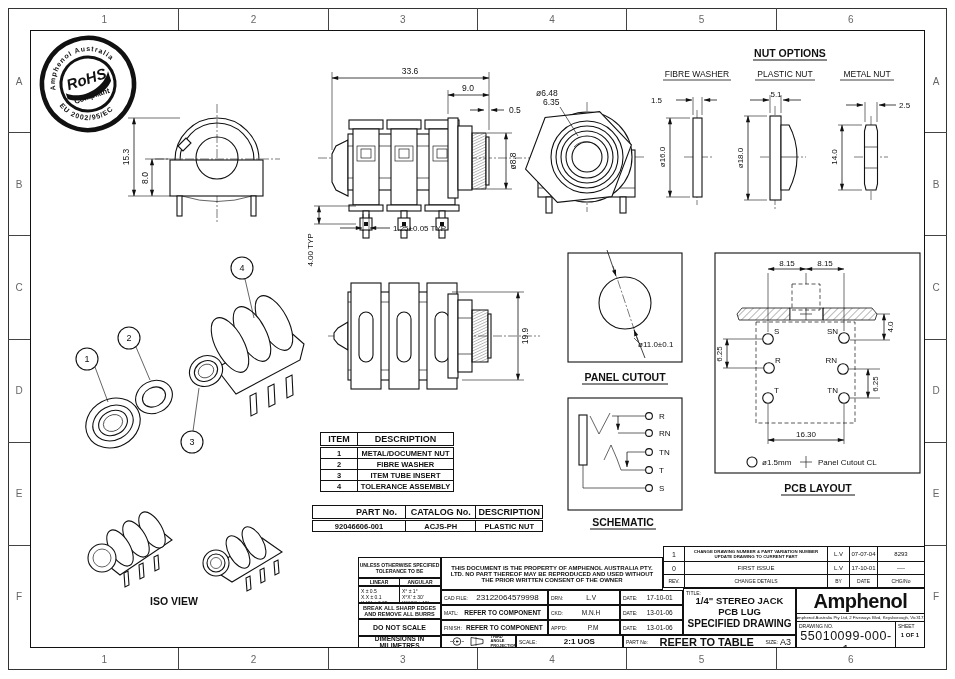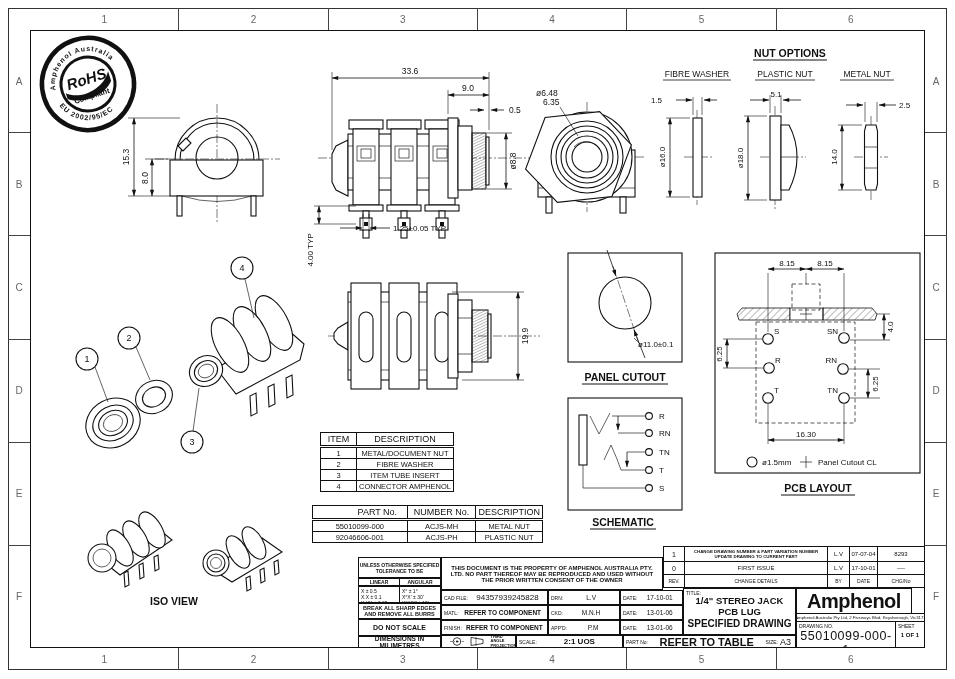--- a/index.html
+++ b/index.html
@@ -22,21 +22,21 @@
   .o{fill:#fff;stroke:#111;stroke-width:1.1;}
   .on{fill:none;stroke:#111;stroke-width:1.1;}
   .thin{fill:none;stroke:#111;stroke-width:0.65;}
   .ext{stroke:#111;stroke-width:0.6;fill:none;}
   .dim{stroke:#111;stroke-width:0.8;fill:none;marker-start:url(#ar);marker-end:url(#ar);}
   .de{stroke:#111;stroke-width:0.8;fill:none;marker-end:url(#ar);}
   .cl{stroke:#111;stroke-width:0.55;fill:none;stroke-dasharray:9 2 2 2;}
   .dsh{stroke:#111;stroke-width:0.7;fill:none;stroke-dasharray:4 2.5;}
   
   .dtable{position:absolute;border-collapse:collapse;background:#fff;}
-  .dtable td,.dtable th{border:1px solid #111;padding:0 2px;text-align:center;font-weight:normal;white-space:nowrap;}
+  .dtable td,.dtable th{border:1px solid #111;padding:0 2px;text-align:center;font-weight:bold;white-space:nowrap;}
   #item-table{left:320px;top:432px;width:134px;}
   #item-table th{font-size:9px;height:12px;border-bottom:3px double #111;}
   #item-table td{font-size:7.5px;height:10px;}
   #part-table{left:312px;top:505px;width:231px;}
   #part-table th{font-size:9px;height:12px;border-bottom:3px double #111;}
   #part-table td{font-size:7.5px;height:10px;}
   
   #tb{position:absolute;left:358px;top:546px;width:567px;height:102px;font-size:6px;}
   .cell{position:absolute;border:1px solid #111;box-sizing:border-box;background:#fff;overflow:hidden;}
   .cc{display:flex;align-items:center;justify-content:center;text-align:center;}
@@ -506,36 +506,31 @@
   <tr>
           <td>2</td>
           <td>FIBRE WASHER</td>
         </tr>
   <tr>
           <td>3</td>
           <td>ITEM TUBE INSERT</td>
         </tr>
   <tr>
           <td>4</td>
-          <td>CONNECTOR AMPHENOL</td>
+          <td>TOLERANCE ASSEMBLY</td>
         </tr>
 </tbody>
     </table>
 
 <table class="dtable" id="part-table">
   <tbody>
         <tr>
     <th style="width:75px;padding-left:37px;">PART No.</th>
-    <th style="width:75px;">NUMBER No.</th>
+    <th style="width:75px;">CATALOG No.</th>
     <th>DESCRIPTION</th>
-  </tr>
-  <tr>
-    <td>55010099-000</td>
-    <td>ACJS-MH</td>
-    <td>METAL NUT</td>
   </tr>
   <tr>
     <td>92046606-001</td>
     <td>ACJS-PH</td>
     <td>PLASTIC NUT</td>
   </tr>
 </tbody>
     </table>
 
 <div id="tb">
@@ -568,21 +563,21 @@
   <div class="cell cc" style="left:0;top:90px;width:83px;height:12px;">
         <span style="font-size:6.5px;font-weight:bold;">DIMENSIONS IN MILIMETRES</span>
       </div>
 
   <div class="cell cc" style="left:83px;top:11px;width:222px;height:33px;padding:0 6px;">
         <span style="font-size:6px;font-weight:bold;">THIS DOCUMENT IS THE PROPERTY OF AMPHENOL AUSTRALIA PTY. LTD.  NO PART THEREOF MAY BE REPRODUCED AND USED WITHOUT THE PRIOR WRITTEN CONSENT OF THE OWNER</span>
       </div>
 
   <div class="cell rowflex" style="left:83px;top:44px;width:107px;height:15px;">
     <span class="lbl" style="margin-left:2px;">CAD FILE:</span>
-    <span style="font-size:8px;flex:1;text-align:center;">94357939245828</span>
+    <span style="font-size:8px;flex:1;text-align:center;">23122064579998</span>
   </div>
   <div class="cell rowflex" style="left:190px;top:44px;width:72px;height:15px;">
     <span class="lbl" style="margin-left:2px;">DRN:</span>
     <span style="font-size:6.5px;flex:1;text-align:center;">L.V</span>
   </div>
   <div class="cell rowflex" style="left:262px;top:44px;width:63px;height:15px;">
     <span class="lbl" style="margin-left:2px;">DATE:</span>
     <span style="font-size:6.5px;flex:1;text-align:center;">17-10-01</span>
   </div>
   <div class="cell rowflex" style="left:83px;top:59px;width:107px;height:15px;">
@@ -681,21 +676,21 @@
 
   <div class="cell" style="left:325px;top:42px;width:113px;height:47px;">
     <div class="lbl" style="margin:1px 0 0 2px;">TITLE:</div>
     <div style="font-size:9.5px;font-weight:bold;text-align:center;line-height:1.15;">
       <div>1/4" STEREO JACK</div>
       <div>PCB LUG</div>
       <div style="font-size:10px;">SPECIFIED DRAWING</div>
     </div>
   </div>
 
-  <div class="cell cc" style="left:438px;top:42px;width:116px;height:26px;">
+  <div class="cell cc" style="left:438px;top:42px;width:129px;height:26px;">
     <span style="font-size:20px;font-weight:bold;letter-spacing:-0.5px;">Amphenol</span>
   </div>
   <div class="cell cc" style="left:438px;top:67px;width:129px;height:9px;">
     <span style="font-size:4.3px;white-space:nowrap;">Amphenol Australia Pty Ltd, 2 Fiveways Blvd, Keysborough, Vic3173</span>
   </div>
   <div class="cell" style="left:438px;top:75px;width:100px;height:27px;">
     <div class="lbl" style="margin:1px 0 0 2px;">DRAWING NO.</div>
     <div style="font-size:12.5px;text-align:center;letter-spacing:0.5px;">55010099-000-1</div>
   </div>
   <div class="cell" style="left:537px;top:75px;width:30px;height:27px;">

